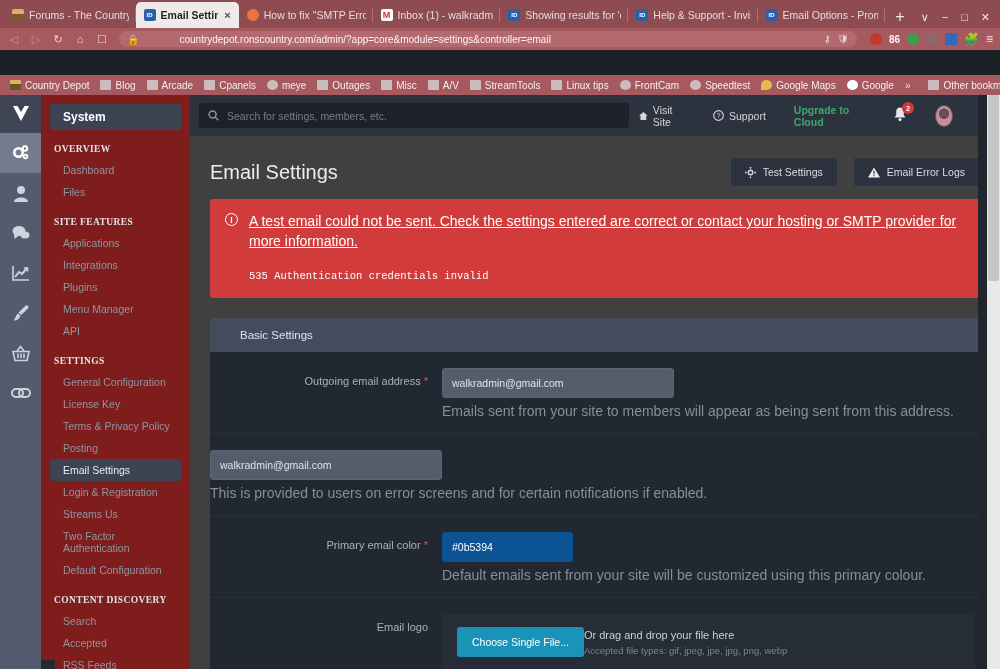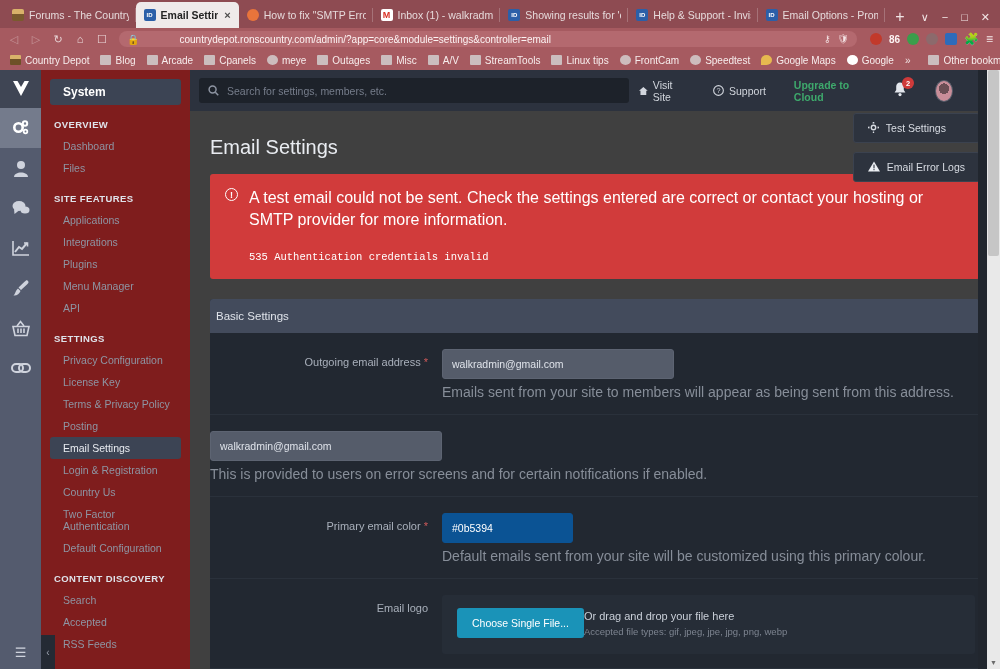--- a/index.html
+++ b/index.html
@@ -134,20 +134,21 @@
     height: 20px;
     background: #a65a60;
     display: flex;
     align-items: center;
     gap: 3px;
     padding: 0 6px;
     font-size: 10px;
     color: #f7eded;
     white-space: nowrap;
     overflow: hidden;
+    margin-top: 25px;
   }
   .bm { display: flex; align-items: center; gap: 4px; padding: 1px 4px; }
   .bmico {
     width: 11px; height: 10px; border-radius: 1px;
     background: #c9b8b9; display: block; flex: 0 0 11px;
   }
   .bmico.folder { background: #cbbdbe; }
   .bmico.depot { background: linear-gradient(#d9b26a 0 45%, #6e5127 45% 100%); }
   .bmico.circle { border-radius: 50%; background: #cdbcbd; }
   .bmico.gmap { background: #e6b94f; border-radius: 50% 50% 50% 0; }
@@ -211,20 +212,21 @@
     font-size: 12px;
     font-weight: bold;
   }
   .nav-group {
     color: #dfe3ea;
     font-size: 9.5px;
     font-weight: bold;
     letter-spacing: .4px;
     padding: 14px 0 5px 13px;
     text-transform: uppercase;
+    font-family: Liberation Serif, serif;
   }
   .nav-item {
     font-size: 10.5px;
     color: #8e95a3;
     padding: 5px 0 5px 13px;
     margin: 0 9px;
     border-radius: 3px;
   }
   .nav-item.active {
     background: #3c4454;
@@ -301,21 +303,21 @@
   .page-head {
     display: flex;
     align-items: center;
     height: 44px;
   }
   .page-title {
     font-size: 20px;
     color: #e9ecf1;
     font-weight: normal;
   }
-  .head-btns { margin-left: auto; display: flex; gap: 9px; flex-direction: column; }
+  .head-btns { margin-left: auto; display: flex; gap: 15px; }
   .btn {
     background: #2d333e;
     border: 1px solid #3b424f;
     color: #d8dce3;
     font-size: 10.5px;
     padding: 8px 14px;
     border-radius: 3px;
     display: flex;
     align-items: center;
     gap: 7px;
@@ -331,38 +333,38 @@
     margin-top: 5px;
   }
   .alert-ico {
     width: 13px; height: 13px; border-radius: 50%;
     border: 1.5px solid #fff;
     font-size: 9px; font-weight: bold;
     display: flex; align-items: center; justify-content: center;
     flex: 0 0 13px;
     margin-top: 1px;
   }
-  .alert-msg { font-size: 16px; line-height: 1.4; }
+  .alert-msg { font-size: 14px; line-height: 1.4; text-decoration: underline; }
   .alert-code {
     font-family: "Liberation Mono", monospace;
     font-size: 10.5px;
     margin-top: 19px;
   }
 
   .panel {
     margin-top: 20px;
     background: #222831;
     border-radius: 3px 3px 0 0;
     overflow: hidden;
   }
   .panel-head {
     background: #434b5c;
     color: #dfe3ea;
     font-size: 11.5px;
-    padding: 11px 6px;
+    padding: 11px 30px;
   }
   .row {
     display: flex;
     padding: 16px 0 14px 0;
     border-bottom: 1px solid #2a313b;
   }
   .row-label {
     width: 232px;
     flex: 0 0 232px;
     text-align: right;
@@ -656,27 +658,27 @@
     <div class="nav-item">Files</div>
 
     <div class="nav-group">SITE FEATURES</div>
     <div class="nav-item">Applications</div>
     <div class="nav-item">Integrations</div>
     <div class="nav-item">Plugins</div>
     <div class="nav-item">Menu Manager</div>
     <div class="nav-item">API</div>
 
     <div class="nav-group">SETTINGS</div>
-    <div class="nav-item">Privacy Configuration</div>
+    <div class="nav-item">General Configuration</div>
     <div class="nav-item">License Key</div>
     <div class="nav-item">Terms &amp; Privacy Policy</div>
     <div class="nav-item">Posting</div>
     <div class="nav-item active">Email Settings</div>
     <div class="nav-item">Login &amp; Registration</div>
-    <div class="nav-item">Country Us</div>
+    <div class="nav-item">Streams Us</div>
     <div class="nav-item">Two Factor Authentication</div>
     <div class="nav-item">Default Configuration</div>
 
     <div class="nav-group">CONTENT DISCOVERY</div>
     <div class="nav-item">Search</div>
     <div class="nav-item">Accepted</div>
     <div class="nav-item">RSS Feeds</div>
 
     <div class="nav-collapse">‹</div>
   </div>

